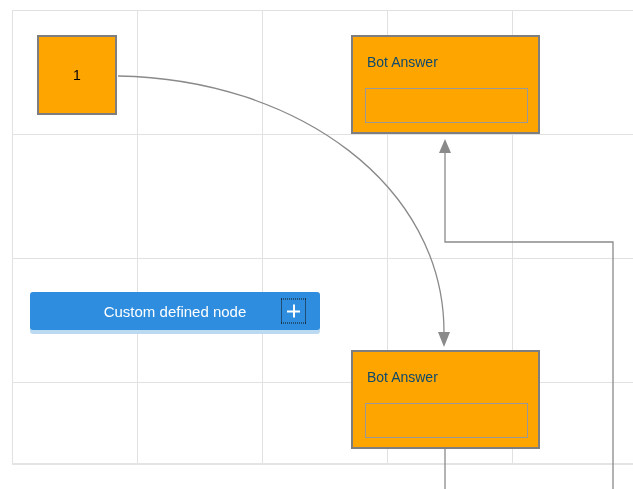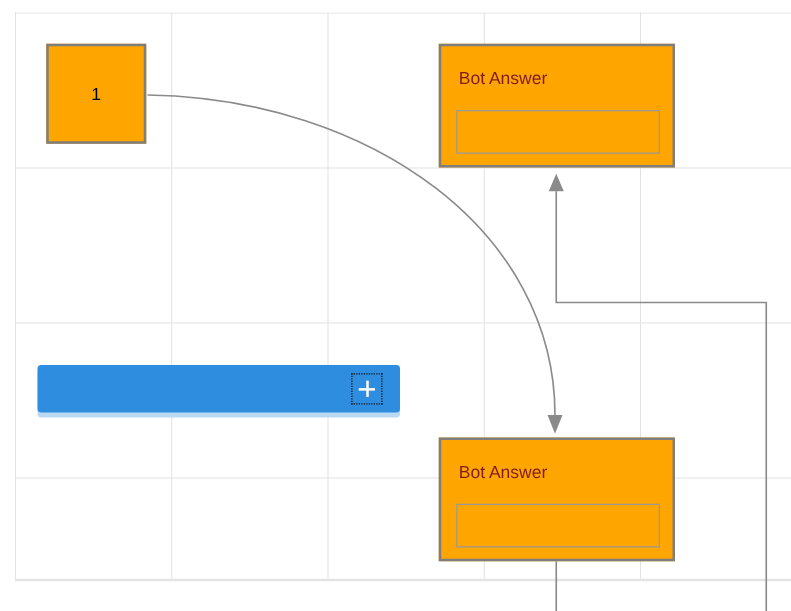--- a/index.html
+++ b/index.html
@@ -21,21 +21,21 @@
 
   .node{position:absolute;background:#FFA500;border:2px solid #7e7e7e;box-sizing:border-box;}
   .node-square{
     left:37px;top:35px;width:80px;height:80px;
     display:flex;align-items:center;justify-content:center;
     font-size:14px;color:#000;
   }
   .node-bot{width:189px;height:99px;}
   .node-bot.top{left:351px;top:35px;}
   .node-bot.bottom{left:351px;top:350px;}
-  .bot-title{position:absolute;left:14px;top:17px;font-size:14px;color:#7f1d1d;white-space:nowrap;}
+  .bot-title{position:absolute;left:14px;top:17px;font-size:14px;color:#0c4a6e;white-space:nowrap;}
   .bot-input{
     position:absolute;left:12px;top:51px;width:163px;height:35px;box-sizing:border-box;
     background:transparent;border:1px solid #999999;outline:none;
     font-family:"Liberation Sans",sans-serif;font-size:13px;padding:0 6px;color:#000;
   }
   .custom-btn{
     position:absolute;left:30px;top:292px;width:290px;height:38px;
     background:#2E8DDE;border-radius:3px;box-shadow:0 4px 0 #BBDAF2;
     display:flex;align-items:center;justify-content:center;
     color:#ffffff;font-size:15px;cursor:pointer;
@@ -79,19 +79,20 @@
     <div class="bot-title">Bot Answer</div>
     <input class="bot-input" type="text" value="" style="">
   </div>
 
   <div class="node node-bot bottom">
     <div class="bot-title">Bot Answer</div>
     <input class="bot-input" type="text" value="" style="">
   </div>
 
   <div class="custom-btn">
+    <span class="custom-label">Custom defined node</span>
     <span class="add-box">
       <i class="bar v"></i>
       <i class="bar h"></i>
     </span>
   </div>
 
 </div>
 
 </body></html>

